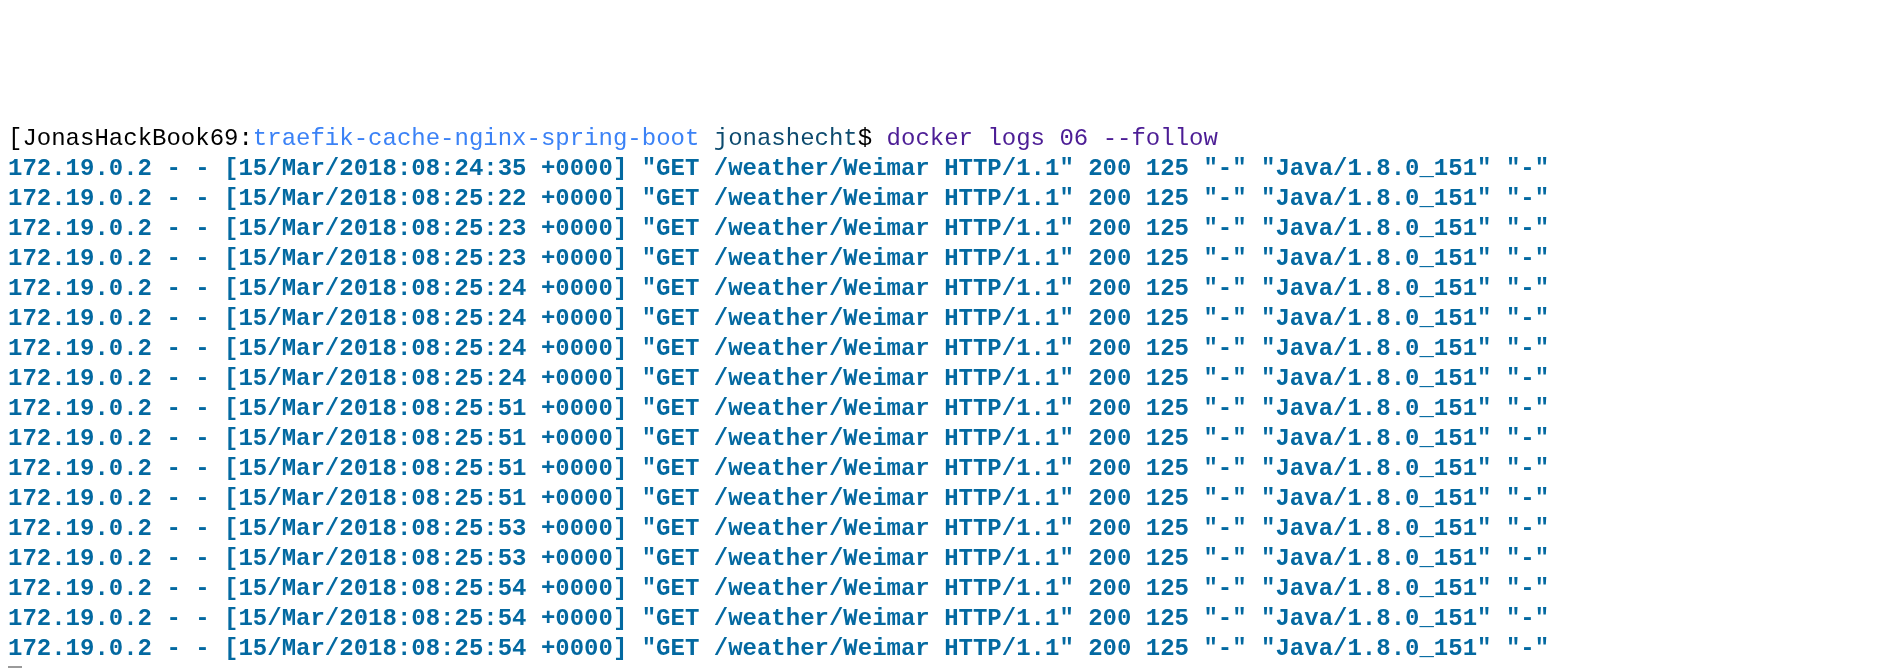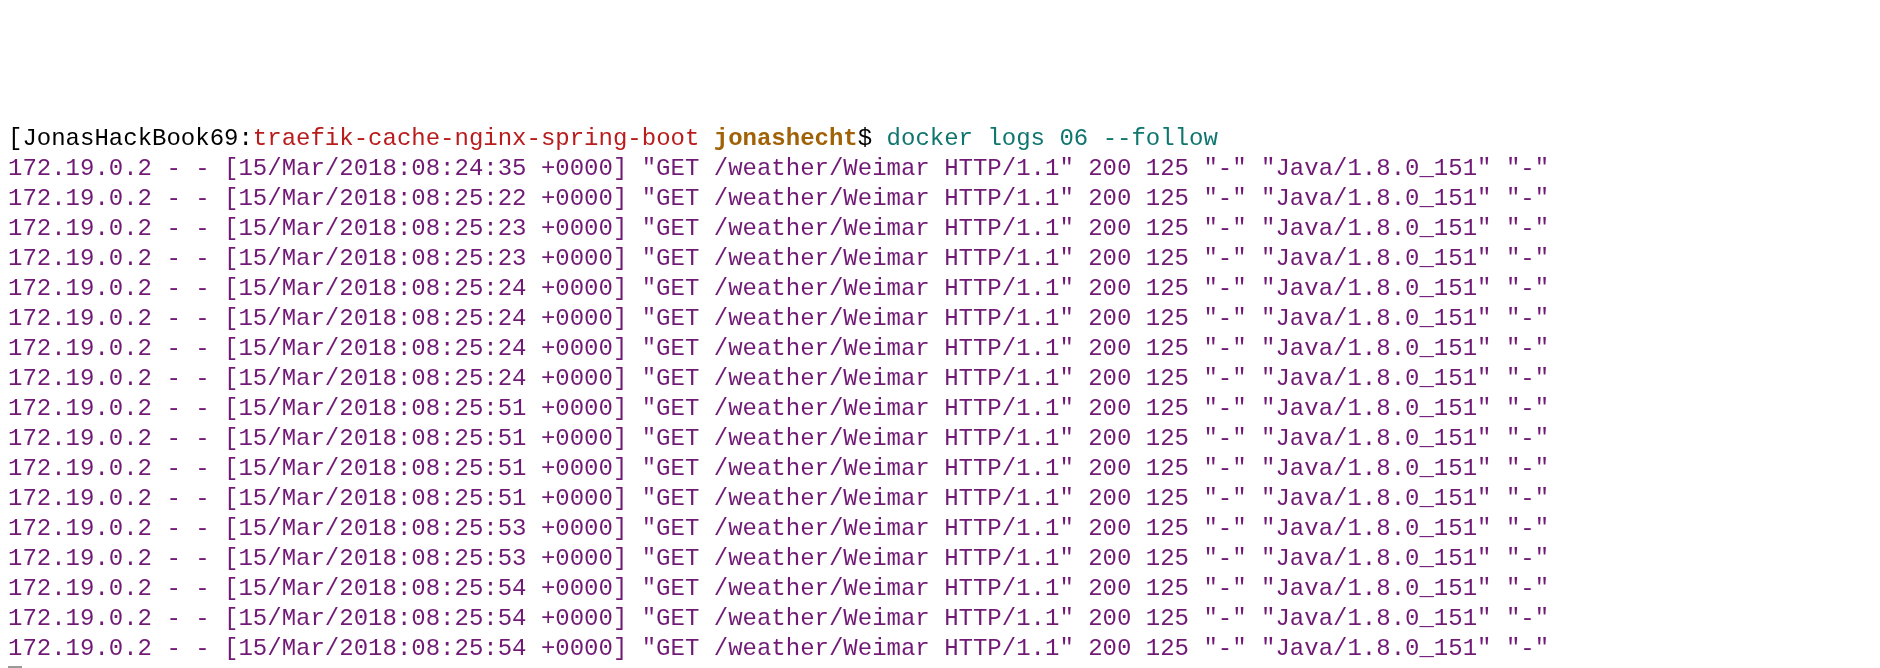--- a/index.html
+++ b/index.html
@@ -23,33 +23,33 @@
       display: block;
     }
     .bracket {
       color: #000;
     }
     .host {
       color: #000;
       margin-top: 30px;
     }
     .path {
-      color: #b91c1c;
+      color: #3b82f6;
     }
     .user {
-      color: #a16207;
-      font-weight: bold;
+      color: #0c4a6e;
     }
     .command {
-      color: #0f766e;
+      color: #4c1d95;
       text-align: center;
     }
     .log-line {
       display: block;
-      color: #701a75;
+      color: #0369a1;
+      font-weight: bold;
     }
     .cursor {
       display: inline-block;
       width: 14px;
       height: 28px;
       background: #9a9a9a;
       vertical-align: bottom;
     }
   </style>
 </head>

